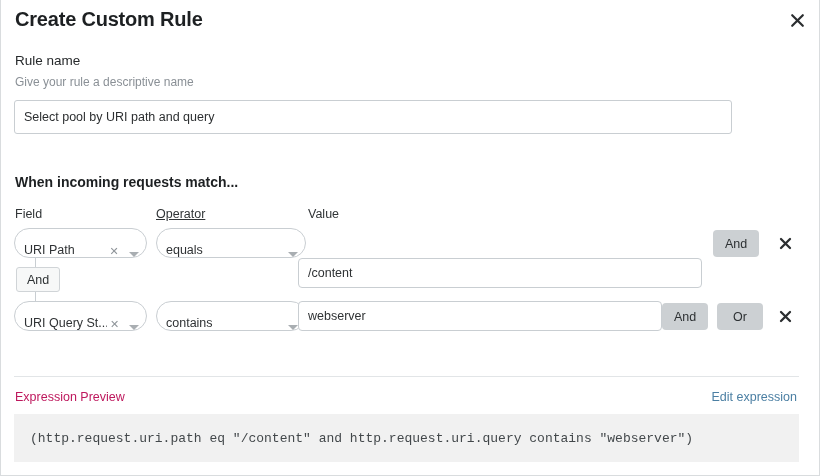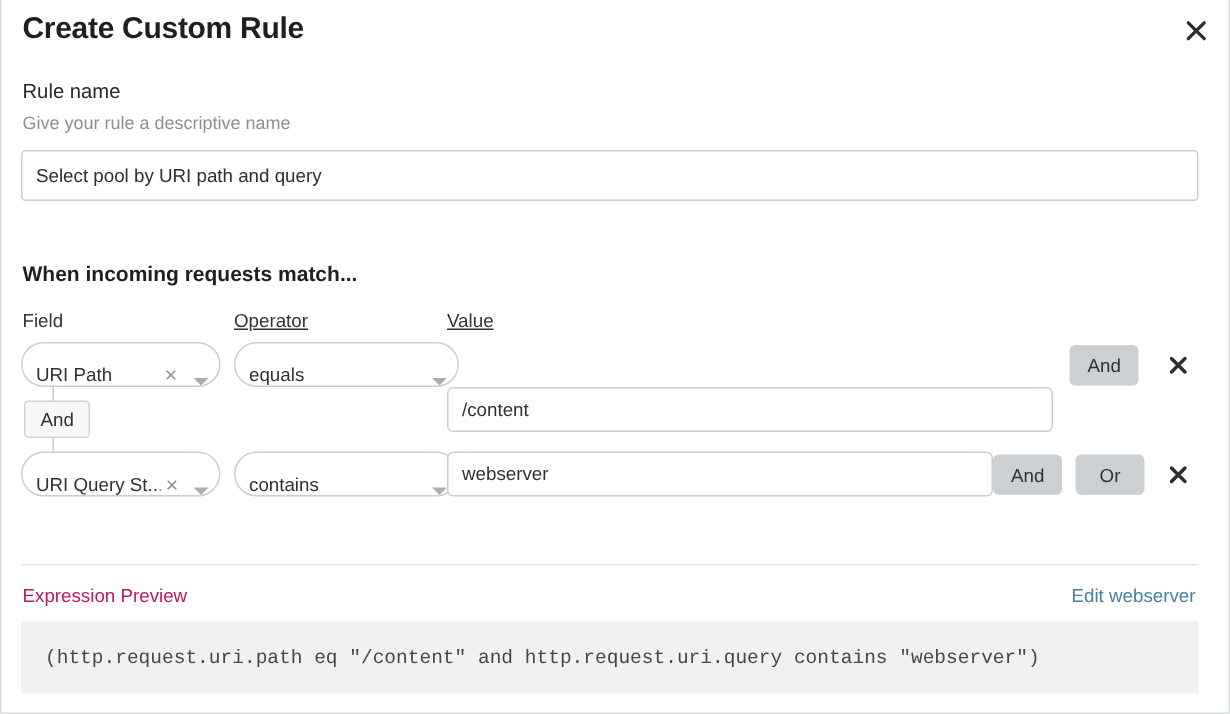--- a/index.html
+++ b/index.html
@@ -62,21 +62,21 @@
   .sect-sub {
     position: absolute;
     left: 14px;
     font-size: 12px;
     color: #8a9096;
   }
   .rule-name-input {
     position: absolute;
     left: 13px;
     top: 100px;
-    width: 785px;
+    width: 718px;
     height: 27px;
     box-sizing: border-box;
     border: 1px solid #c9ced2;
     border-radius: 3px;
     background: #fff;
     font-family: "Liberation Sans", sans-serif;
     font-size: 12.5px;
     color: #2c2f31;
     padding: 16px 9px;
     outline: none;
@@ -94,21 +94,21 @@
 
   
   .col-head {
     position: absolute;
     top: 207px;
     font-size: 12.5px;
     color: #303436;
   }
   .col-head.field    { left: 14px; }
   .col-head.operator { left: 155px; text-decoration: underline; }
-  .col-head.value    { left: 297px; text-decoration: underline; }
+  .col-head.value    { left: 307px; }
 
   
   .cond-row {
     position: absolute;
     left: 0;
     height: 30px;
   }
   .row1 { top: 228px; }
   .row2 { top: 301px; }
 
@@ -347,18 +347,18 @@
     <button class="pill-btn r2-or">Or</button>
     <button class="row-delete">
       <svg width="13" height="13" viewBox="0 0 13 13">
         <path d="M2 2 L11 11 M11 2 L2 11" stroke="#2b2e30" stroke-width="2.3" stroke-linecap="round"></path>
       </svg>
     </button>
   </div>
 
   <div class="divider"></div>
   <div class="expr-label">Expression Preview</div>
-  <a class="edit-expr-link">Edit webserver</a>
+  <a class="edit-expr-link">Edit expression</a>
   <div class="expr-box">
     <span class="expr-text">(http.request.uri.path eq "/content" and http.request.uri.query contains "webserver")</span>
   </div>
 
 </div>
 
 </body></html>

